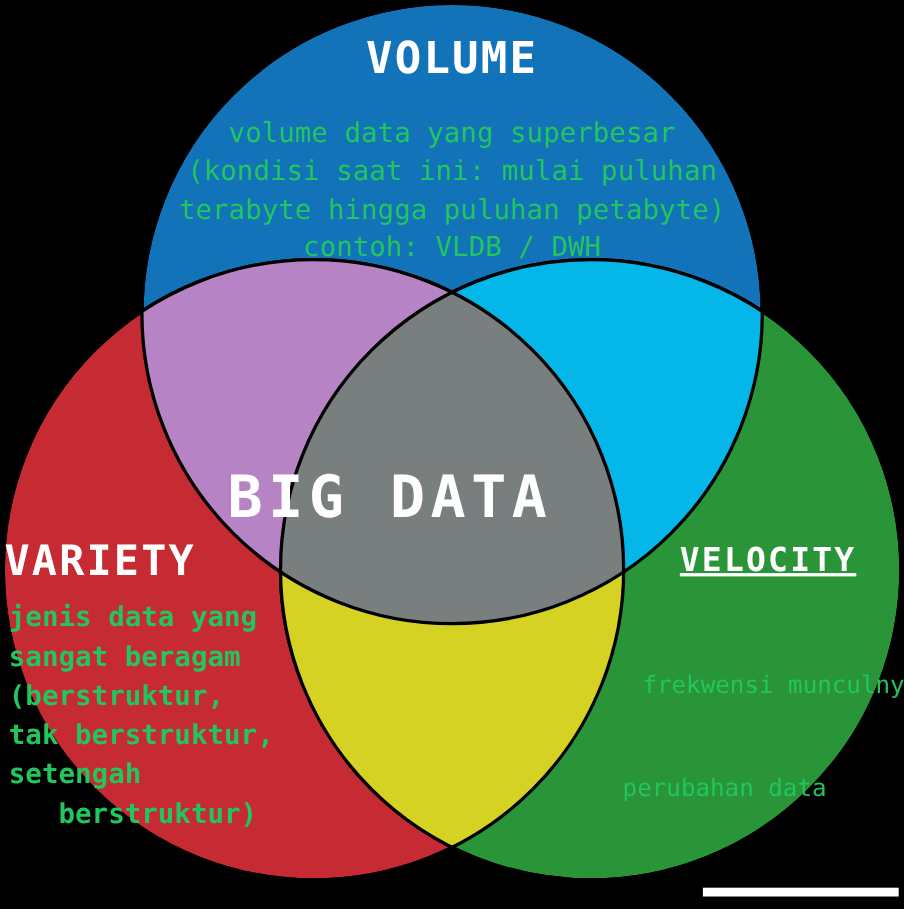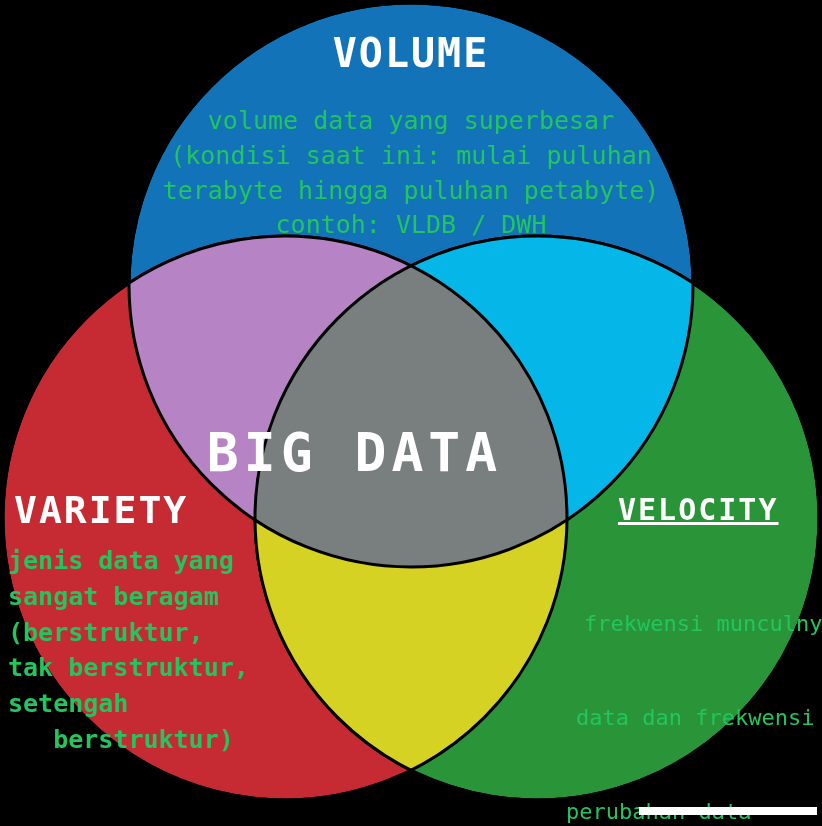--- a/index.html
+++ b/index.html
@@ -63,21 +63,21 @@
   #volume-body {
     left: 0; top: 104px;
     width: 822px;
     text-align: center;
     font-size: 25px;
     line-height: 1.39;
   }
 
   
   #variety-title {
-    left: 14px; top: 488px;
+    left: 4px; top: 488px;
     font-size: 38px;
     letter-spacing: 2px;
   }
   #variety-body {
     left: 8px; top: 543px;
     width: 310px;
     text-align: left;
     font-size: 25px;
     line-height: 1.43;
     font-weight: bold;
@@ -177,21 +177,20 @@
     <div class="body-text" id="variety-body">jenis data yang
 sangat beragam
 (berstruktur,
 tak berstruktur,
 setengah
    berstruktur)</div>
 
     <div class="heading" id="velocity-title">VELOCITY</div>
     <div class="body-text" id="velocity-body">
       <span class="ln i1">frekwensi munculnya</span>
-      <span class="ln i2">data dan frekwensi</span>
       <span class="ln i3">perubahan data</span>
       
       
       
       
       
     </div>
 
     <div class="heading" id="center-label">BIG DATA</div>
 

